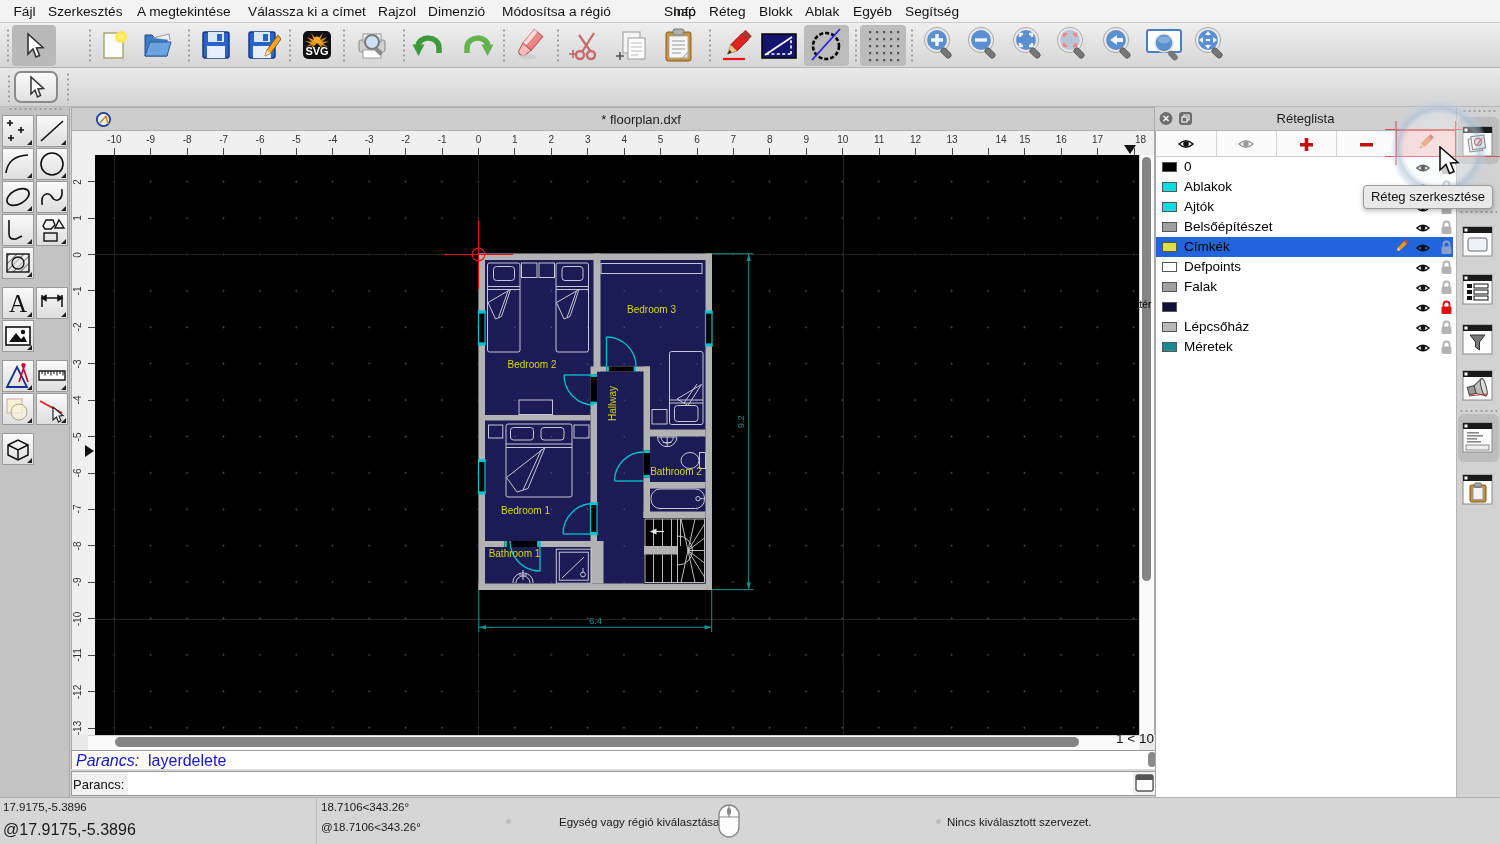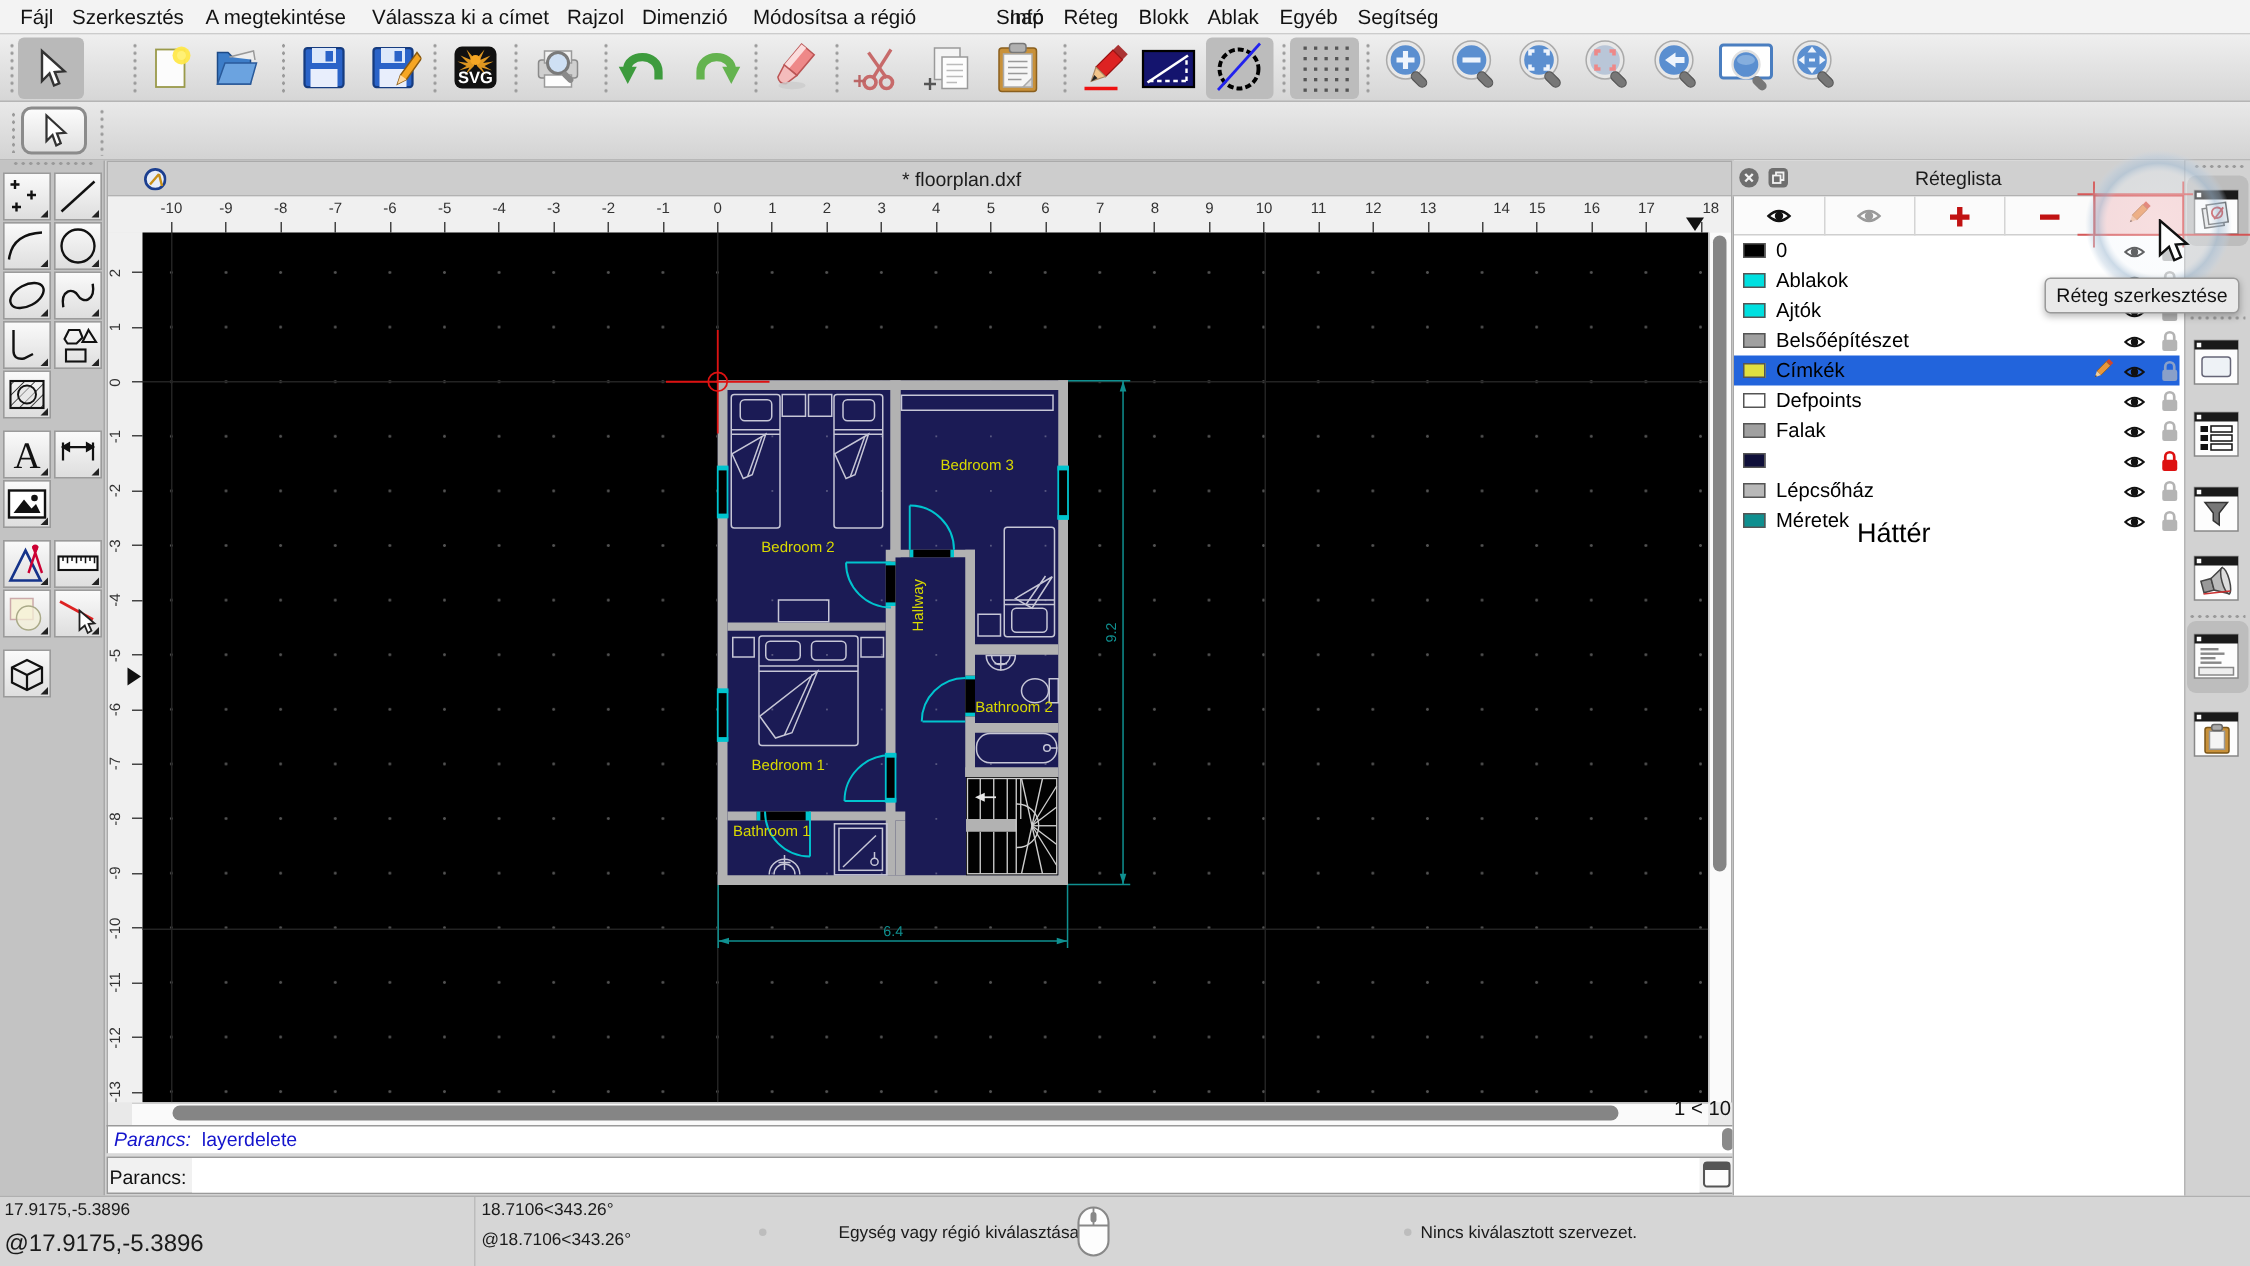--- a/index.html
+++ b/index.html
@@ -674,21 +674,21 @@
     <path d="M478.8 627.3 L711.7 627.3" fill="none" stroke="#0f9090" stroke-width="1"></path>
     <path d="M478.8 627.3 L486 625.1 L486 629.5 Z" fill="#0f9090"></path>
     <path d="M711.7 627.3 L704.5 625.1 L704.5 629.5 Z" fill="#0f9090"></path>
     <text x="595.5" y="624" font-size="9.5" fill="#0f9090" text-anchor="middle" font-family="Liberation Sans">6.4</text>
     <g fill="none" stroke="#dd1111" stroke-width="1.2">
       <path d="M444 254.5 L513 254.5 M478.5 220 L478.5 289"></path>
       <circle cx="478.5" cy="254.5" r="6.3"></circle>
     </g>
   </svg>
 <div class="abs" style="left:71px;top:750px;width:1087px;height:19px;background:#fff;border:1px solid #9a9a9a;border-bottom:none;box-sizing:border-box;"></div>
-<div class="abs" style="left:76px;top:752px;font-size:13px;color:#1414cc;"><i>Parancs:</i>&nbsp; layerdelete</div>
+<div class="abs" style="left:76px;top:752px;font-size:16px;color:#1414cc;"><i>Parancs:</i>&nbsp; layerdelete</div>
 <div class="abs" style="left:1148px;top:752px;width:8px;height:15px;background:#8a8a8a;border-radius:4px;"></div>
 <div class="abs" style="left:71px;top:769px;width:1087px;height:2px;background:#d9d9d9;"></div>
 <div class="abs" style="left:71px;top:771px;width:1087px;height:25px;background:#f1f1f1;border:1px solid #9a9a9a;box-sizing:border-box;"></div>
 <div class="abs" style="left:73px;top:777px;font-size:13px;color:#111;">Parancs:</div>
 <div class="abs" style="left:128px;top:772px;width:1005px;height:23px;background:#fff;"></div>
 <svg class="abs" style="left:1135px;top:774px;" width="19" height="18" viewBox="0 0 19 18">
 <rect x="1" y="1" width="17" height="16" rx="2" fill="#fdfdfd" stroke="#555" stroke-width="1.4"></rect>
 <rect x="1" y="1" width="17" height="5" fill="#555"></rect>
   </svg>
 <div class="abs" style="left:0;top:797px;width:1500px;height:47px;background:#d6d6d6;border-top:1px solid #b0b0b0;box-sizing:border-box;font-size:11.5px;color:#1a1a1a;"></div>
@@ -823,21 +823,21 @@
 <svg class="abs" style="left:1415px;top:281px;" width="16" height="14" viewBox="0 0 18 16">
     <path d="M2 8 Q9 1.5 16 8 Q9 14.5 2 8 Z" fill="none" stroke="#111" stroke-width="1.6"></path>
     <circle cx="9" cy="8" r="2.8" fill="#111"></circle>
   </svg>
 <svg class="abs" style="left:1440px;top:280px;" width="13" height="15" viewBox="0 0 13 15">
     <path d="M3.5 7 V4.5 A3 3 0 0 1 9.5 4.5 V7" fill="none" stroke="#b4b4b4" stroke-width="1.8"></path>
     <rect x="1.5" y="6.5" width="10" height="7.5" rx="1.5" fill="#b4b4b4"></rect>
   </svg>
 <div class="abs" style="left:1156px;top:297px;width:297px;height:20px;"></div>
 <div class="abs sw" style="left:1162px;top:302px;background:#10103a;"></div>
-<div class="abs" style="left:1238px;top:299px;font-size:18px;color:#000;margin-top:46px;">Háttér</div>
+<div class="abs" style="left:1124px;top:299px;font-size:10px;color:#000;">Háttér</div>
 <svg class="abs" style="left:1415px;top:301px;" width="16" height="14" viewBox="0 0 18 16">
     <path d="M2 8 Q9 1.5 16 8 Q9 14.5 2 8 Z" fill="none" stroke="#111" stroke-width="1.6"></path>
     <circle cx="9" cy="8" r="2.8" fill="#111"></circle>
   </svg>
 <svg class="abs" style="left:1440px;top:300px;" width="13" height="15" viewBox="0 0 13 15">
     <path d="M3.5 7 V4.5 A3 3 0 0 1 9.5 4.5 V7" fill="none" stroke="#dd1111" stroke-width="1.8"></path>
     <rect x="1.5" y="6.5" width="10" height="7.5" rx="1.5" fill="#dd1111"></rect>
   </svg>
 <div class="abs" style="left:1156px;top:317px;width:297px;height:20px;"></div>
 <div class="abs sw" style="left:1162px;top:322px;background:#b8b8b8;"></div>

